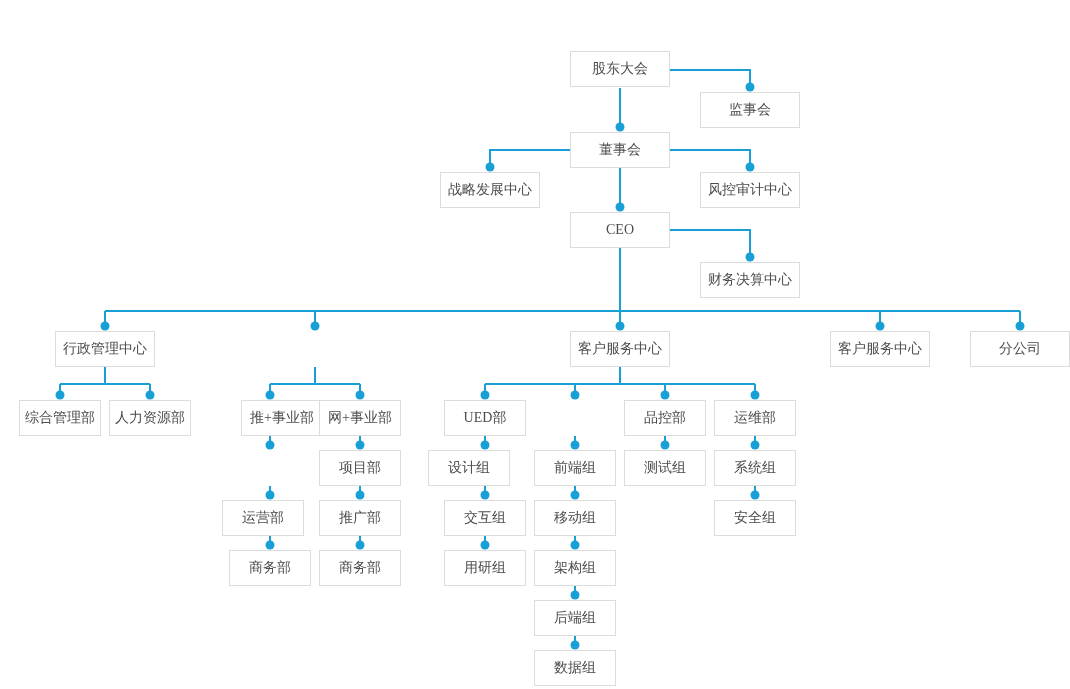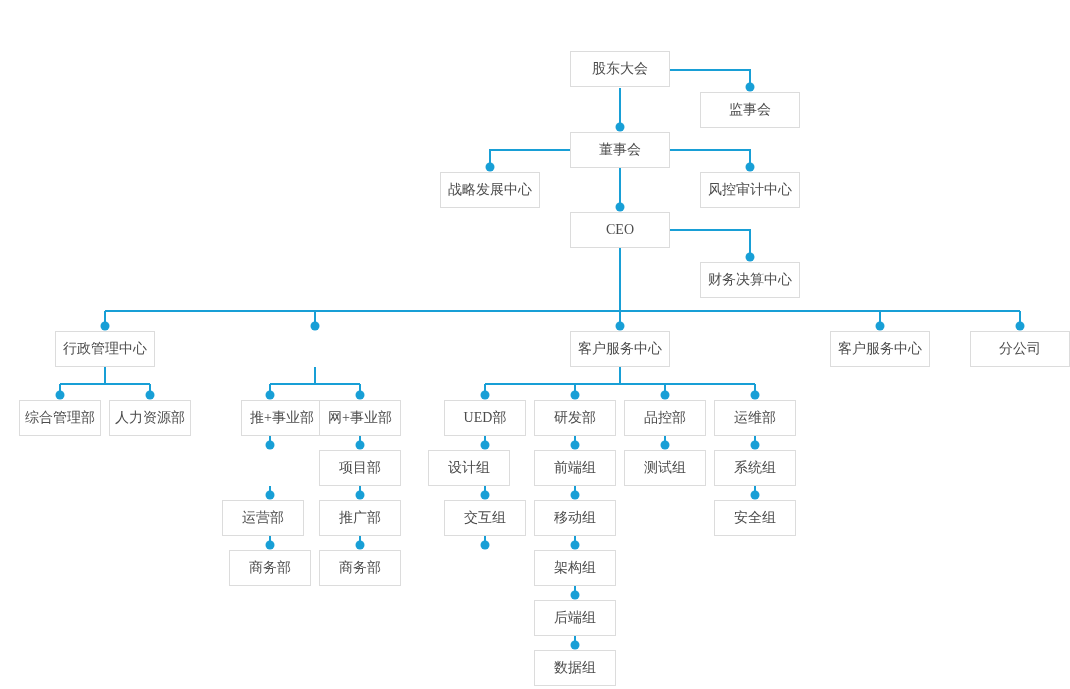--- a/index.html
+++ b/index.html
@@ -119,22 +119,22 @@
   <div class="node w82" style="left:229px;top:550px">商务部</div>
 
   <div class="node w82" style="left:319px;top:400px">网+事业部</div>
   <div class="node w82" style="left:319px;top:450px">项目部</div>
   <div class="node w82" style="left:319px;top:500px">推广部</div>
   <div class="node w82" style="left:319px;top:550px">商务部</div>
 
   <div class="node w82" style="left:444px;top:400px">UED部</div>
   <div class="node w82" style="left:428px;top:450px">设计组</div>
   <div class="node w82" style="left:444px;top:500px">交互组</div>
+  <div class="node w82" style="left:444px;top:550px">用研组</div>
 
-  <div class="node w82" style="left:534px;top:400px">研发部</div>
   <div class="node w82" style="left:534px;top:450px">前端组</div>
   <div class="node w82" style="left:534px;top:500px">移动组</div>
   <div class="node w82" style="left:534px;top:550px">架构组</div>
   <div class="node w82" style="left:534px;top:600px">后端组</div>
   <div class="node w82" style="left:534px;top:650px">数据组</div>
 
   <div class="node w82" style="left:624px;top:400px">品控部</div>
   <div class="node w82" style="left:624px;top:450px">测试组</div>
 
   <div class="node w82" style="left:714px;top:450px">系统组</div>

